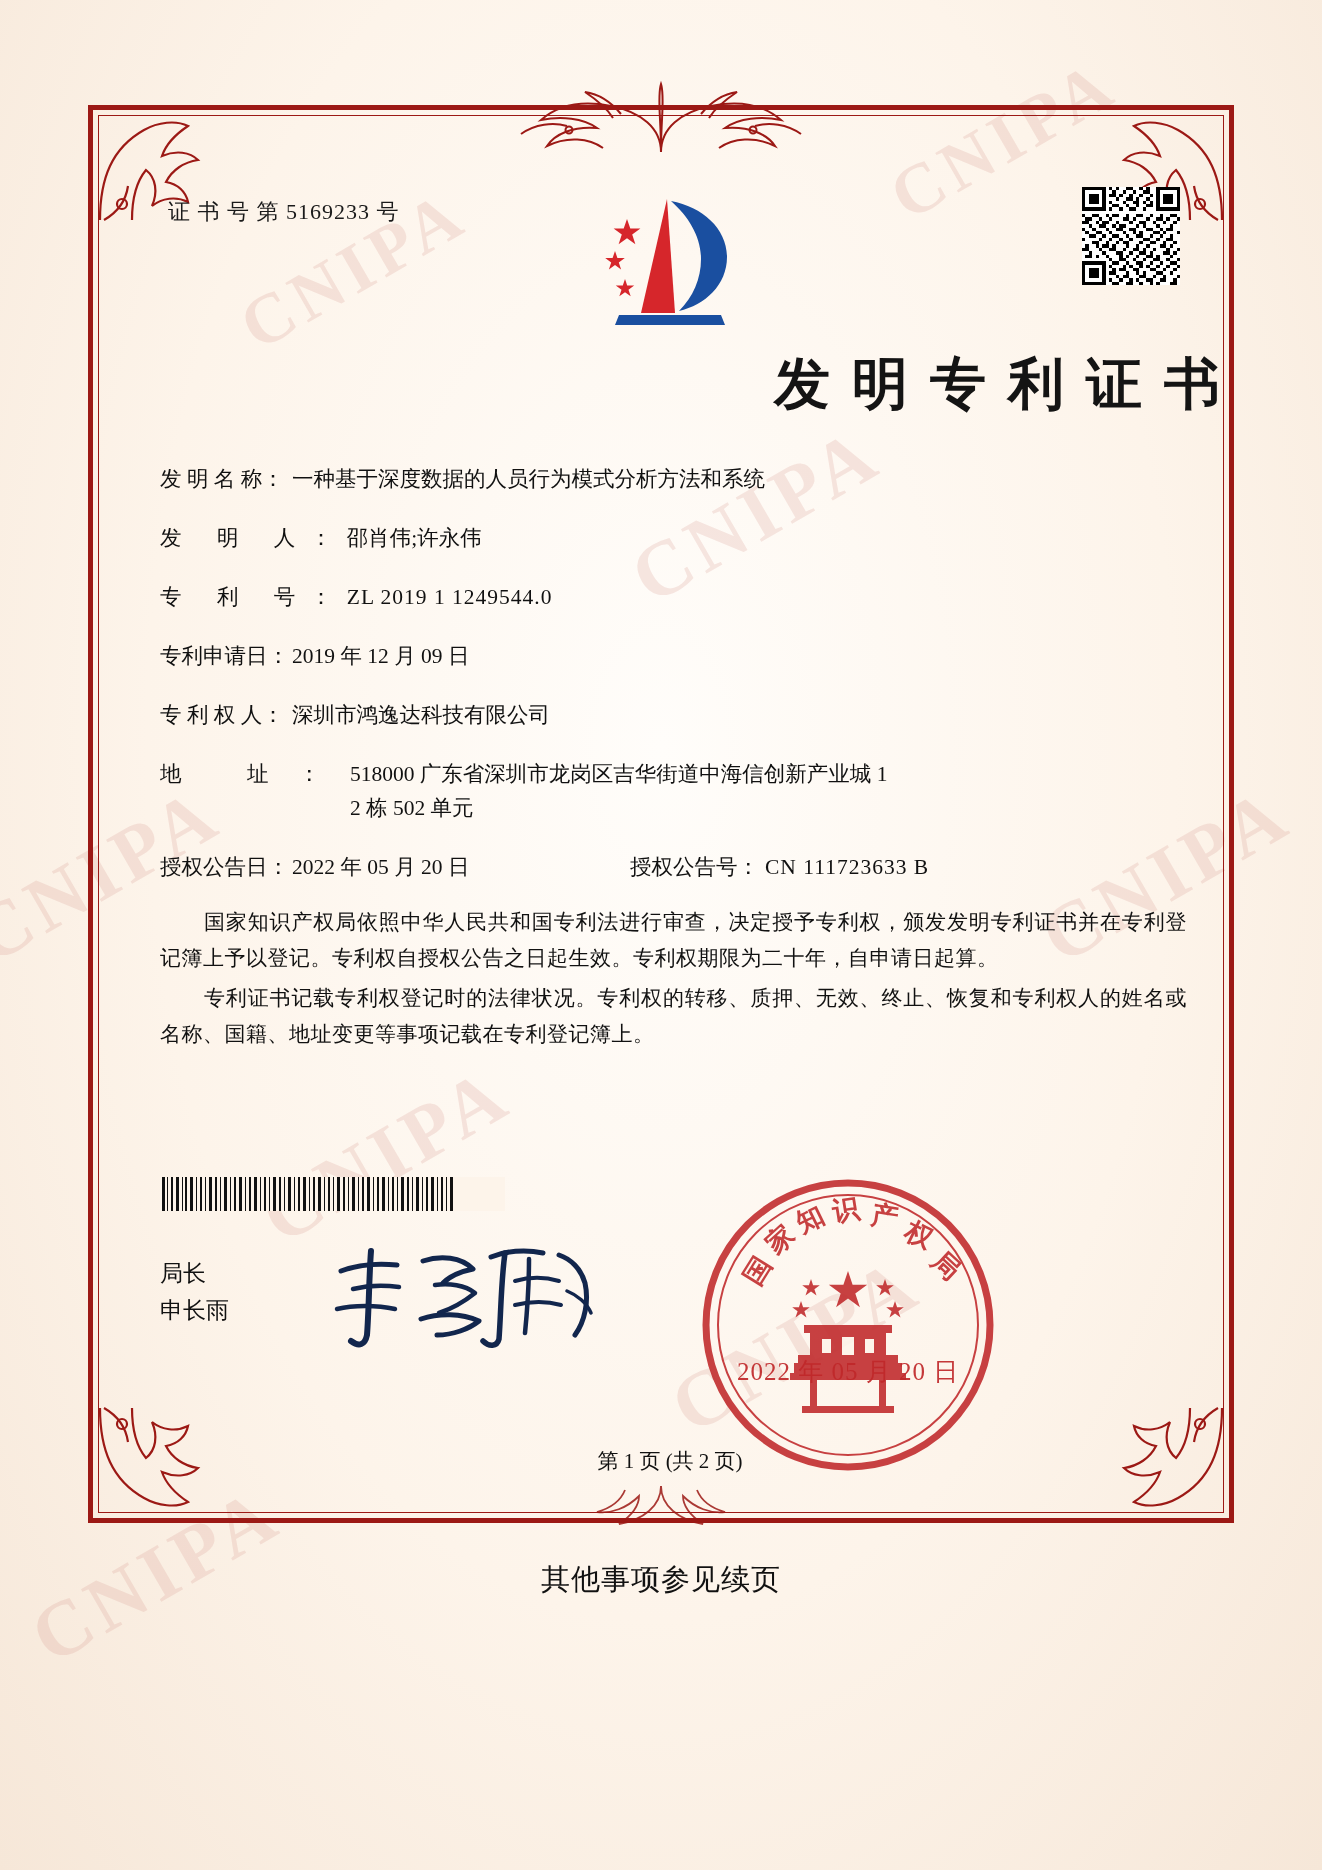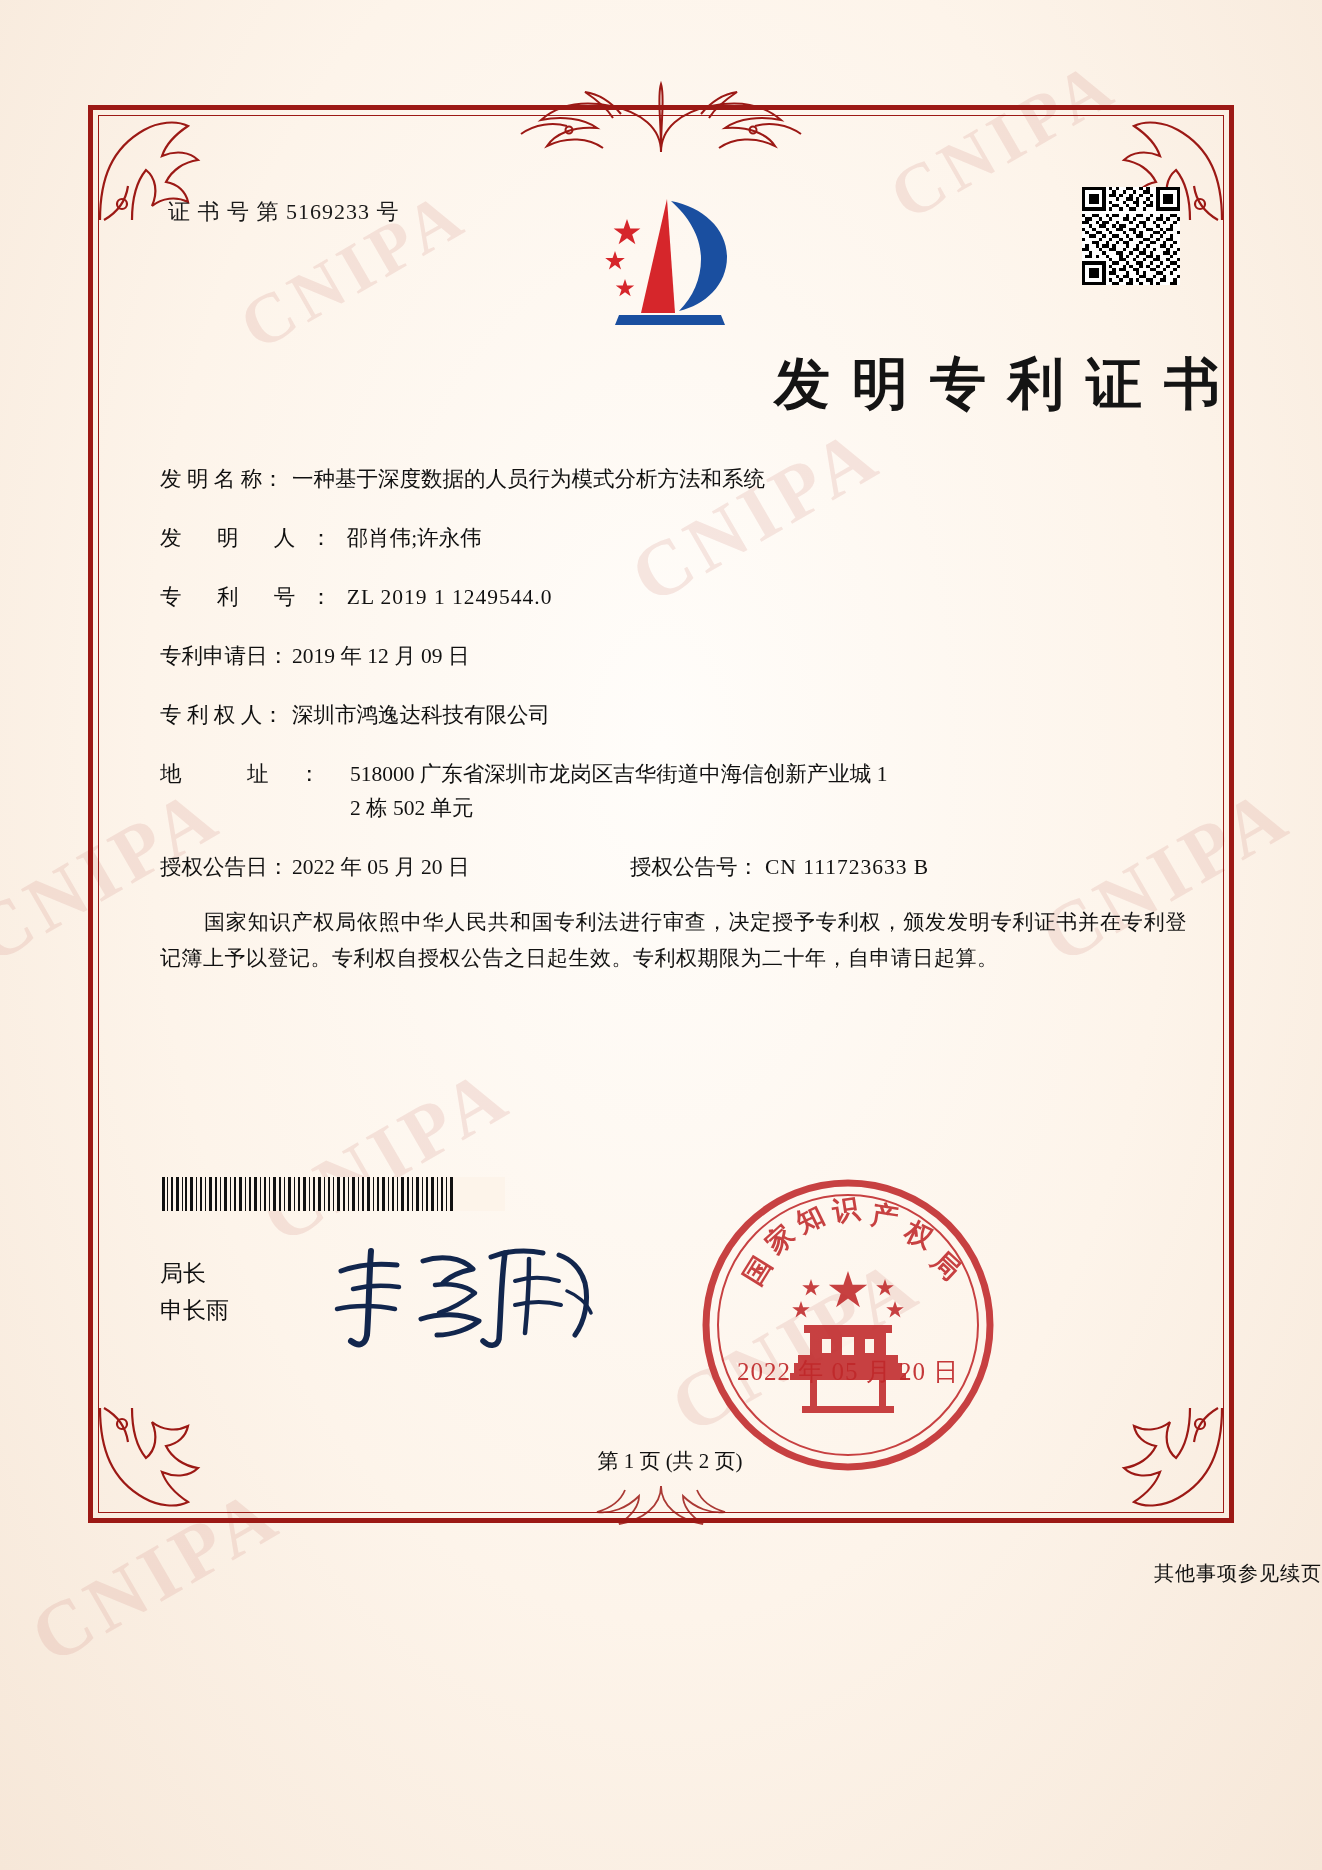--- a/index.html
+++ b/index.html
@@ -262,22 +262,22 @@
     top: 1332px;
     text-align: center;
     font-size: 21px;
     color: #111;
   }
 
   .footer-note {
     position: absolute;
     left: 0; right: 0;
     top: 1560px;
-    text-align: right;
-    font-size: 20px;
+    text-align: center;
+    font-size: 29px;
     color: #111;
     letter-spacing: 1px;
   }
 </style>
 </head>
 <body>
 
 <div class="page">
 
   <div class="watermarks">
@@ -626,20 +626,21 @@
           <div class="lbl">授权公告日：</div>
           <div class="val">2022 年 05 月 20 日</div>
         </div>
         <div class="right">
           <div class="lbl2">授权公告号：</div>
           <div class="val mono">CN 111723633 B</div>
         </div>
       </div>
 
       <div class="para">国家知识产权局依照中华人民共和国专利法进行审查，决定授予专利权，颁发发明专利证书并在专利登记簿上予以登记。专利权自授权公告之日起生效。专利权期限为二十年，自申请日起算。</div>
+      <div class="para second">专利证书记载专利权登记时的法律状况。专利权的转移、质押、无效、终止、恢复和专利权人的姓名或名称、国籍、地址变更等事项记载在专利登记簿上。</div>
     </div>
 
     <div class="barcode">
       <svg viewBox="0 0 345 34" shape-rendering="crispEdges">
         <rect width="345" height="34" fill="#fdf4ea"></rect>
         <g fill="#111">
           <rect x="2" y="0" width="3" height="34"></rect>
             <rect x="7" y="0" width="1" height="34"></rect>
           <rect x="11" y="0" width="2" height="34"></rect>
             <rect x="16" y="0" width="3" height="34"></rect>

